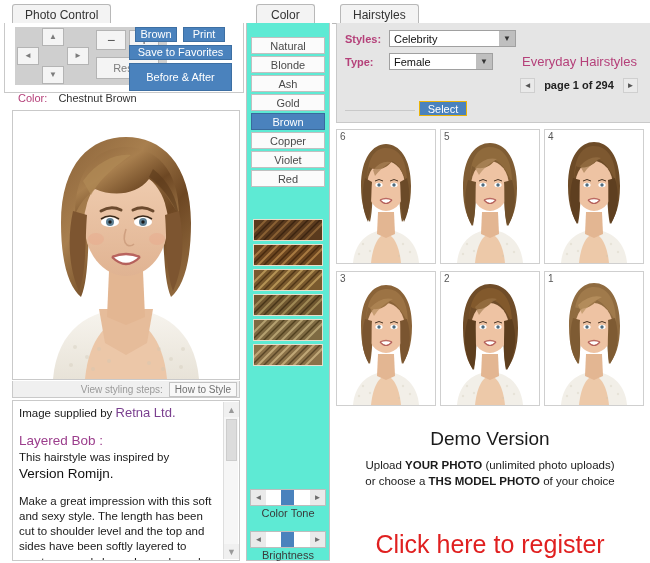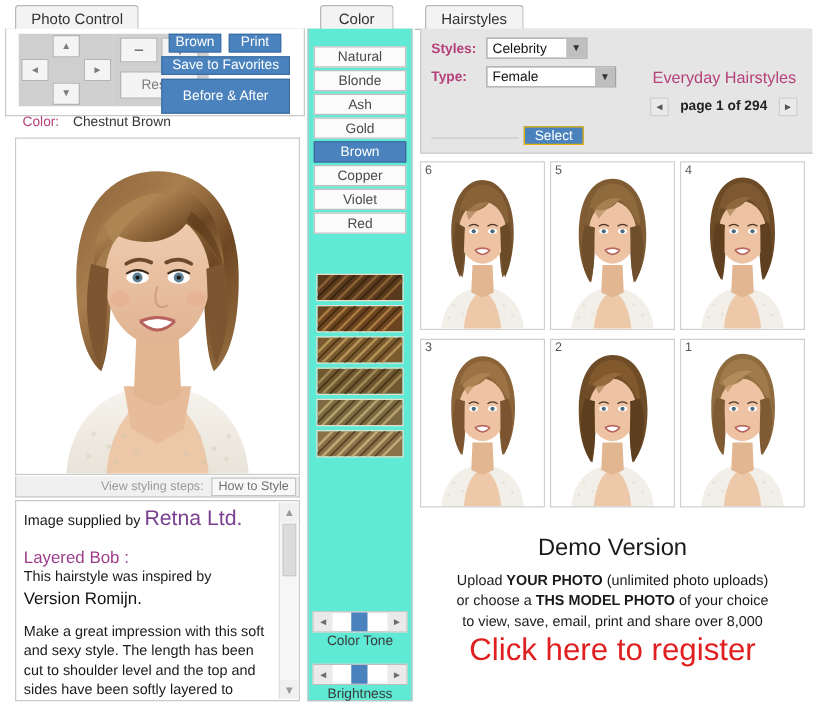--- a/index.html
+++ b/index.html
@@ -168,21 +168,21 @@
     overflow: hidden;
   }
   #desc-text {
     position: absolute;
     left: 6px; top: 3px;
     width: 198px;
     font-size: 11.5px;
     color: #1a1a1a;
     line-height: 1.32;
   }
-  #desc-text .retna { color: #7a3f8f; font-size: 17px; }
+  #desc-text .retna { color: #7a3f8f; font-size: 13px; }
   #desc-text .stylename { color: #9b3d8c; font-size: 13.5px; display:block; margin-top: 11px;}
   #desc-text .inspired { display:block; }
   #desc-text .celeb { display:block; font-size: 13.5px; color: #111; }
   #desc-text .para { display:block; margin-top: 11px; }
 
   .vscroll {
     position: absolute;
     right: 1px; top: 1px;
     width: 15px; bottom: 1px;
     background: #f6f6f6;
@@ -297,21 +297,21 @@
     padding-left: 4px;
     display: flex; align-items: center;
   }
   .selectbox .caret {
     position: absolute; right: 0; top: 0;
     width: 16px; height: 15px;
     background: #bfbfbf;
     display: flex; align-items: center; justify-content: center;
     font-size: 8px; color: #333;
   }
-  #sel-styles { left: 52px; top: 7px; width: 81px; }
+  #sel-styles { left: 52px; top: 7px; width: 127px; }
   #sel-type   { left: 52px; top: 30px; width: 104px; }
   #everyday-title {
     position: absolute;
     left: 170px; top: 31px;
     width: 145px;
     text-align: center;
     font-size: 13px;
     color: #b5417a;
   }
   #pager {
@@ -381,21 +381,21 @@
   #promo-title {
     font-size: 19px; color: #1a1a1a; margin-top: 6px;
   }
   #promo-body {
     margin-top: 7px;
     font-size: 11.5px; color: #1a1a1a; line-height: 1.42;
     padding: 0 6px;
   }
   #promo-body b { font-weight: bold; }
   #promo-cta {
-    margin-top: 0;
+    margin-top: 24px;
     font-size: 25px;
     color: #e02020;
   }
 </style>
 </head>
 <body>
 
 <div id="app">
 
   <div id="left-panel">
@@ -914,19 +914,19 @@
           </g>
         </svg>
       </div>
     </div>
 
     <div id="promo">
       <div id="promo-title">Demo Version</div>
       <div id="promo-body">
         <span>Upload </span><b>YOUR PHOTO</b><span> (unlimited photo uploads)</span><br>
         <span>or choose a </span><b>THS MODEL PHOTO</b><span> of your choice</span><br>
-        <span>to view, save, email, print and share over 8,000</span><br>
+        <br>
       </div>
       <div id="promo-cta">Click here to register</div>
     </div>
   </div>
 
 </div>
 
 </body></html>

